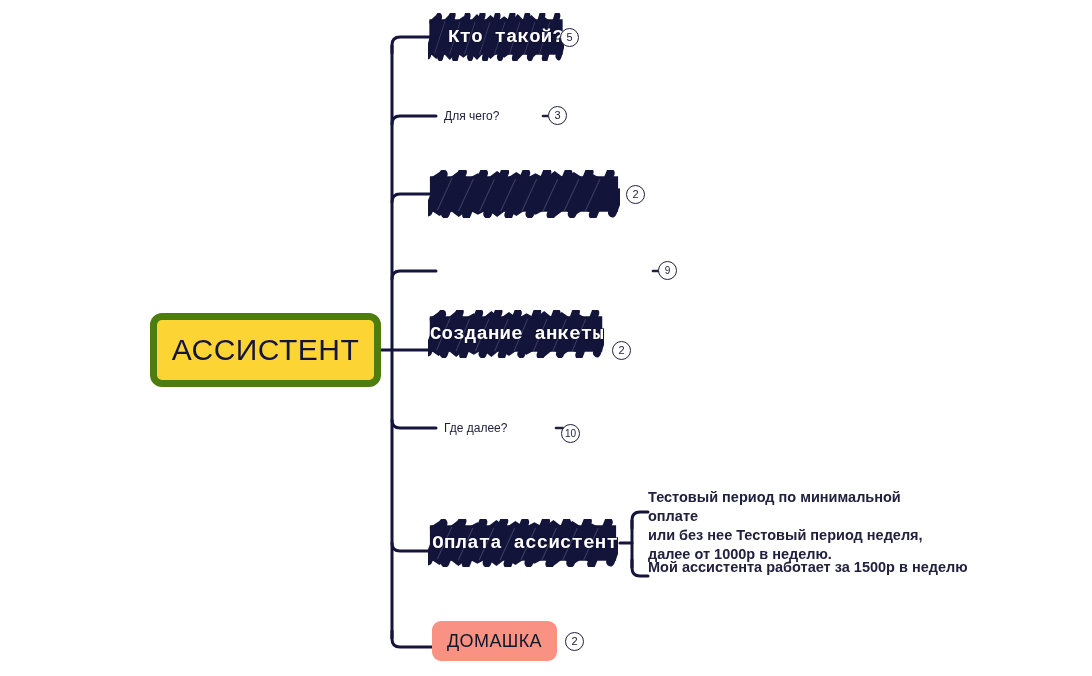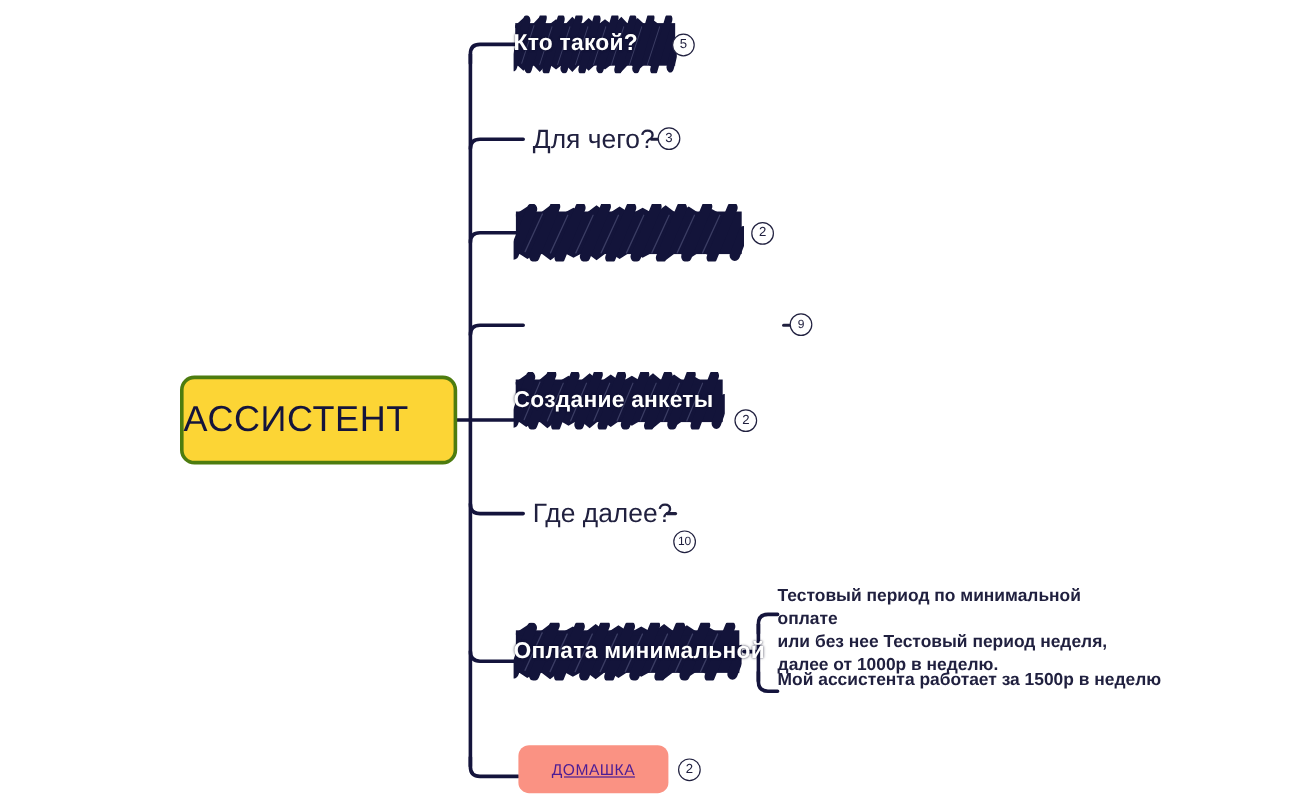--- a/index.html
+++ b/index.html
@@ -27,51 +27,52 @@
     height: 676px;
     pointer-events: none;
   }
 
   
   .root-node {
     position: absolute;
     box-sizing: border-box;
     display: flex;
     align-items: center;
-    border: 3px solid #4d7c0f;
+    justify-content: center;
+    border: 7px solid #4d7c0f;
     border-radius: 12px;
     background: #fcd535;
     color: #14143c;
     font-size: 30px;
     letter-spacing: 0.5px;
     white-space: nowrap;
   }
 
   
   .pink-node {
     position: absolute;
     box-sizing: border-box;
     display: flex;
     align-items: center;
     justify-content: center;
     border-radius: 9px;
     background: #fa9283;
-    color: #4c1d95;
-    font-size: 13px;
+    color: #0f172a;
+    font-size: 18px;
     letter-spacing: 0.4px;
     white-space: nowrap;
-    text-decoration: underline;
   }
 
   
   .scribble-node {
     position: absolute;
     display: flex;
     align-items: center;
-    justify-content: flex-start;
+    justify-content: flex-end;
+    font-family: Liberation Mono, monospace;
   }
   .scribble-node .scribble-art {
     position: absolute;
     left: 0;
     top: 0;
     width: 100%;
     height: 100%;
   }
   .scribble-node .scribble-text {
     position: relative;
@@ -83,21 +84,21 @@
     white-space: nowrap;
     text-shadow: 0 0 2px rgba(10,10,35,0.9);
   }
 
   
   .plain-node {
     position: absolute;
     display: flex;
     align-items: center;
     color: #20203f;
-    font-size: 22px;
+    font-size: 12px;
     white-space: nowrap;
   }
 
   
   .badge {
     position: absolute;
     box-sizing: border-box;
     width: 19px;
     height: 19px;
     border: 1.4px solid #20203f;
@@ -242,29 +243,29 @@
     </svg>
     <span class="scribble-text">Создание анкеты</span>
   </div>
   <div class="badge" style="left:612px; top:341px;">
     <span>2</span>
   </div>
 
   <div class="plain-node" style="left:444px; top:417px; height:22px;">
     <span>Где далее?</span>
   </div>
-  <div class="badge small-num" style="left:561px; top:442px;">
+  <div class="badge small-num" style="left:561px; top:424px;">
     <span>10</span>
   </div>
 
   <div class="scribble-node" style="left:428px; top:519px; width:190px; height:48px;">
     <svg class="scribble-art" viewBox="0 0 200 46" preserveAspectRatio="none">
       <use href="#scribble-band"></use>
     </svg>
-    <span class="scribble-text">Оплата минимальной</span>
+    <span class="scribble-text">Оплата ассистент</span>
   </div>
 
   <div class="subitem" style="left:648px; top:488px; width:300px;">Тестовый период по минимальной оплате
 или без нее Тестовый период неделя,
 далее от  1000р в неделю.</div>
 
   <div class="subitem" style="left:648px; top:558px; width:320px;">Мой ассистента работает за 1500р в неделю</div>
 
   <div class="pink-node" style="left:432px; top:621px; width:125px; height:40px;">
     <span>ДОМАШКА</span>

